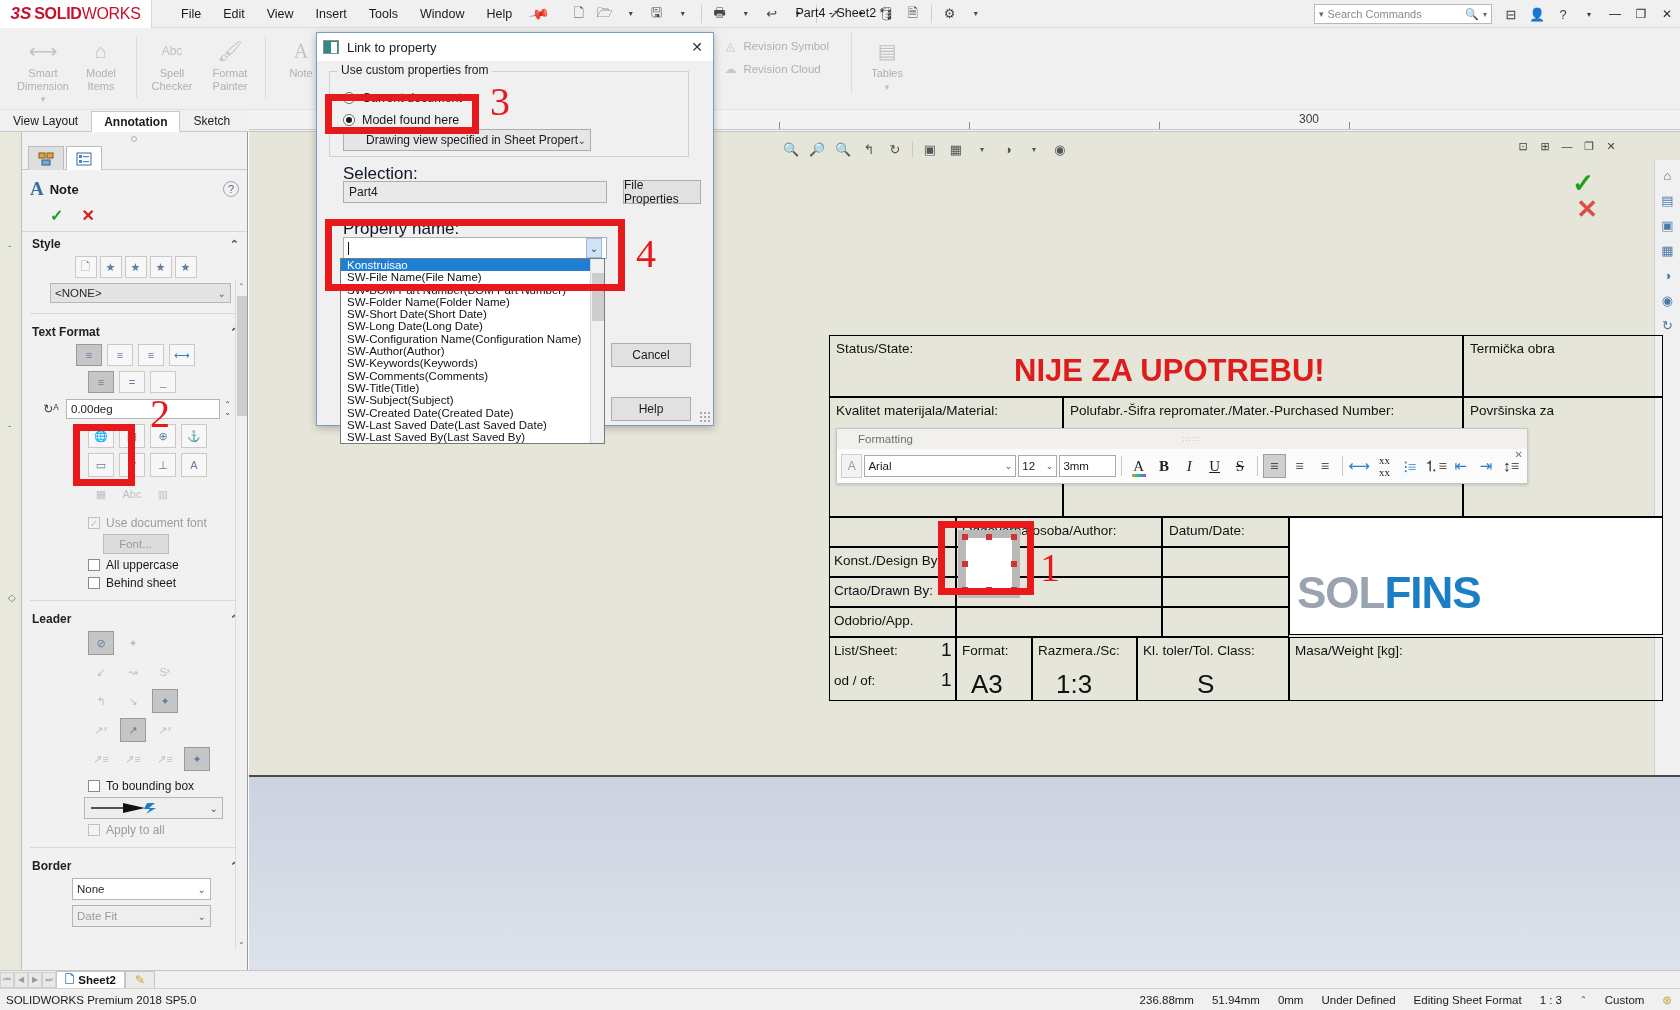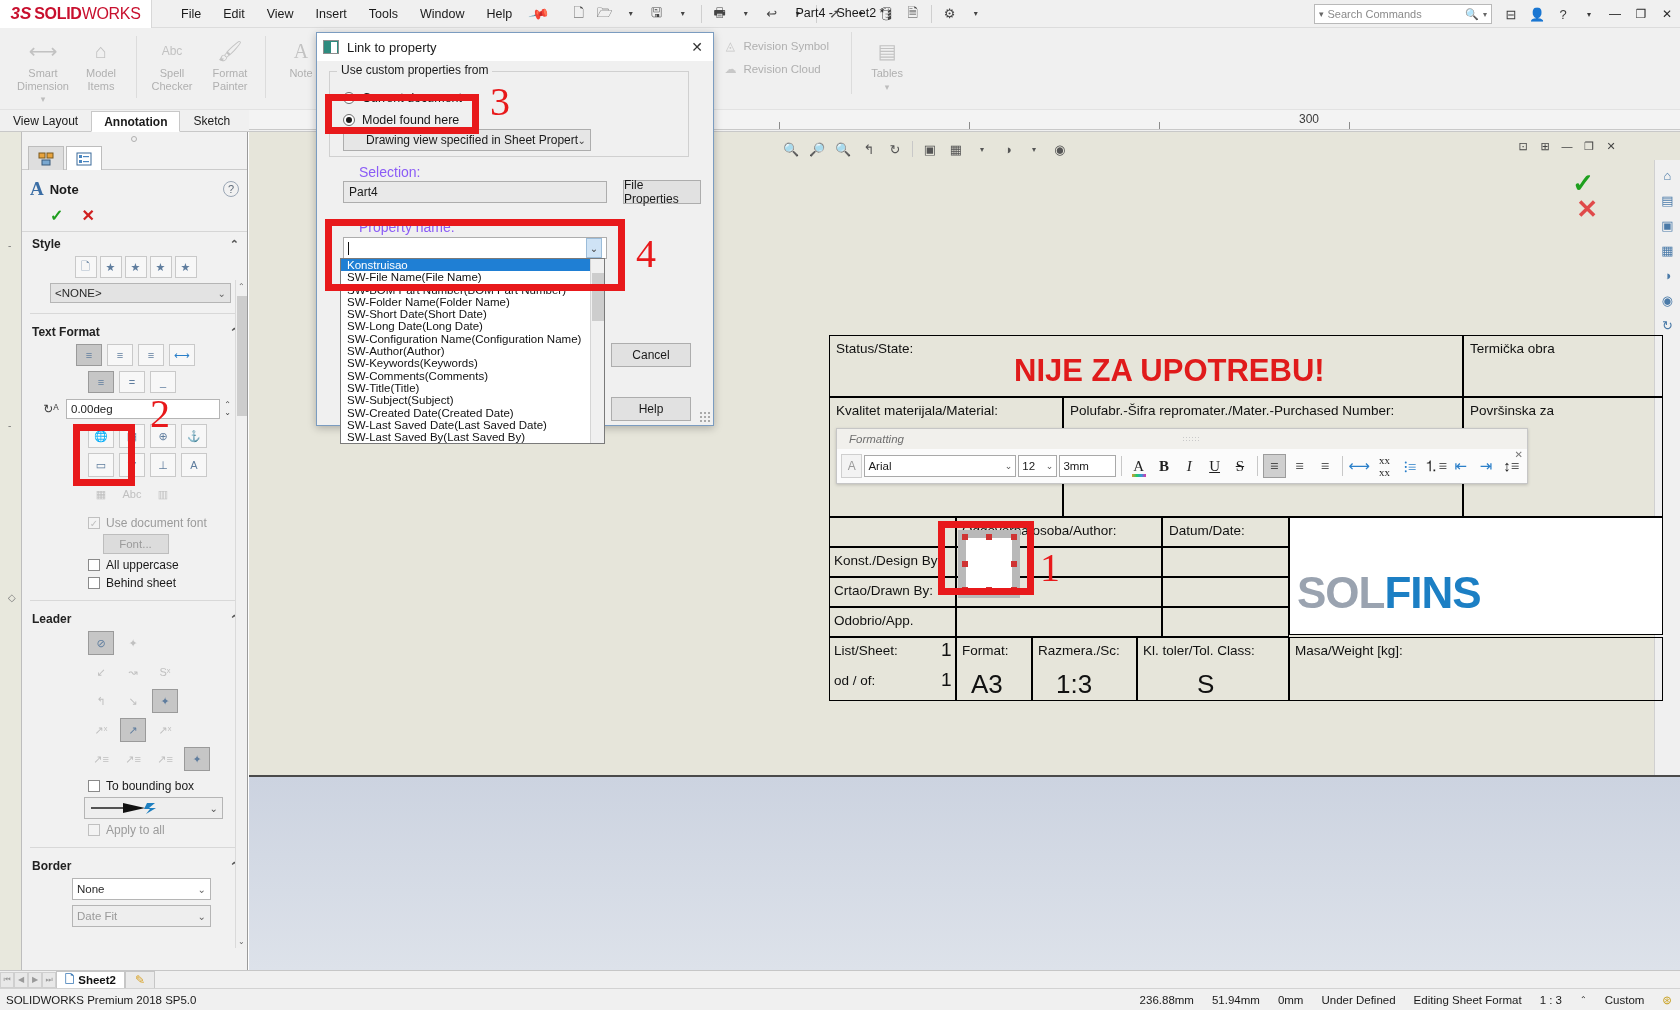--- a/index.html
+++ b/index.html
@@ -182,22 +182,22 @@
   .tb-num { position:absolute; font-size: 19px; color:#111; }
   .solfins { position:absolute; font-weight:bold; font-size:44px; letter-spacing:-1px; }
   .solfins .s1 { color:#9aa3b0; }
   .solfins .s2 { color:#1c7fc4; }
 
   
   .fmt {
     position:absolute; left: 836px; top: 428px; width: 692px; height: 56px;
     background:#fbfbfb; border:1px solid #c6c6c6; box-shadow: 0 1px 3px rgba(0,0,0,.18);
   }
-  .fmt-title { height:20px; background:#f1f0ec; display:flex; align-items:center; padding-left:12px;
-               font-size:11.5px; color:#6f6f6f; position:relative;font-style:italic;}
+  .fmt-title { height:20px; background:#f1f0ec; display:flex; align-items:center; padding-left:21px;
+               font-size:11.5px; color:#6f6f6f; position:relative;}
   .fmt-title .dots { position:absolute; left:50%; top:7px; width:18px; height:5px;
       background-image: radial-gradient(#c9c9c9 1px, transparent 1px); background-size:3px 3px; }
   .fmt-close { position:absolute; right:4px; top:20px; font-size:10px; color:#777; }
   .fmt-row { display:flex; align-items:center; height:34px; padding: 0 4px; gap: 2px; }
   .fmt-ibox { width:22px;height:24px; display:flex;align-items:center;justify-content:center; color:#9a9a9a; border:1px solid #cfcfcf; background:#f3f3f3;}
   .fselect { height:22px; border:1px solid #a9a9a9; background:#fff; display:flex; align-items:center; padding:0 3px; font-size:11.5px; color:#1a1a1a; }
   .fselect .fv { flex:1; }
   .fselect .fc { color:#555; font-size:9px; margin-left:4px;}
   .fbtn { width:24px; height:24px; display:flex; align-items:center; justify-content:center;
           font-size:15px; color:#1f1f1f; font-family:"Liberation Serif", serif;}
@@ -220,21 +220,21 @@
   .radio-row { position:absolute; display:flex; align-items:center; gap:7px; font-size:12.5px; color:#1a1a1a; }
   .radio { width:12px;height:12px;border-radius:50%; border:1px solid #6d6d6d; background:#fff; display:flex;align-items:center;justify-content:center;}
   .radio .in { width:6px;height:6px;border-radius:50%; background:#1a1a1a; }
   .dcombo {
     position:absolute; height:22px; border:1px solid #adadad; background:#e6e6e6; display:flex;
     align-items:center; padding:0 4px; font-size:12px; color:#1a1a1a;
   }
   .dcombo.white { background:#fff; }
   .dcombo .dv { flex:1; overflow:hidden; white-space:nowrap;}
   .dcombo .dc { font-size:10px; color:#444; }
-  .dlbl { position:absolute; font-size:14px; color:#8b5cf6;margin-left:16px; }
+  .dlbl { position:absolute; font-size:17px; color:#0f172a; }
   .dtext { position:absolute; height:22px; border:1px solid #adadad; background:#e9e9e9;
            display:flex;align-items:center;padding:0 5px; font-size:12px; color:#1a1a1a;}
   .dbtn { position:absolute; height:24px; background:#e1e1e1; border:1px solid #adadad;
           display:flex; align-items:center; justify-content:center; font-size:12px; color:#1a1a1a; }
   .droplist {
     position:absolute; left:340px; top:258px; width: 265px; height: 186px;
     background:#ffffff; border:1px solid #7a7a7a; overflow:hidden; z-index: 40;
   }
   .dli { height: 12.3px; font-size: 11.5px; color:#111; padding-left:6px; line-height:12.3px; white-space:nowrap; }
   .dli.sel { background:#1f7fd4; color:#fff; }

